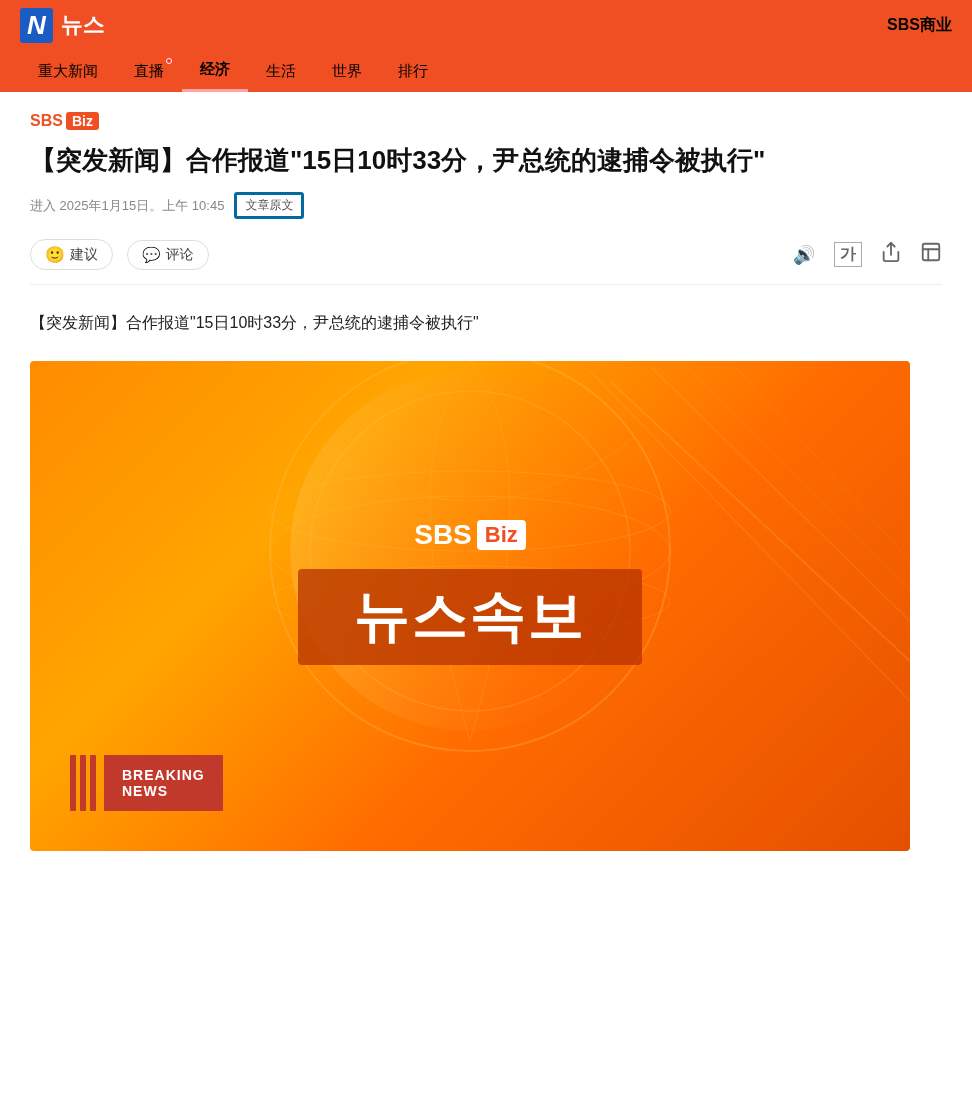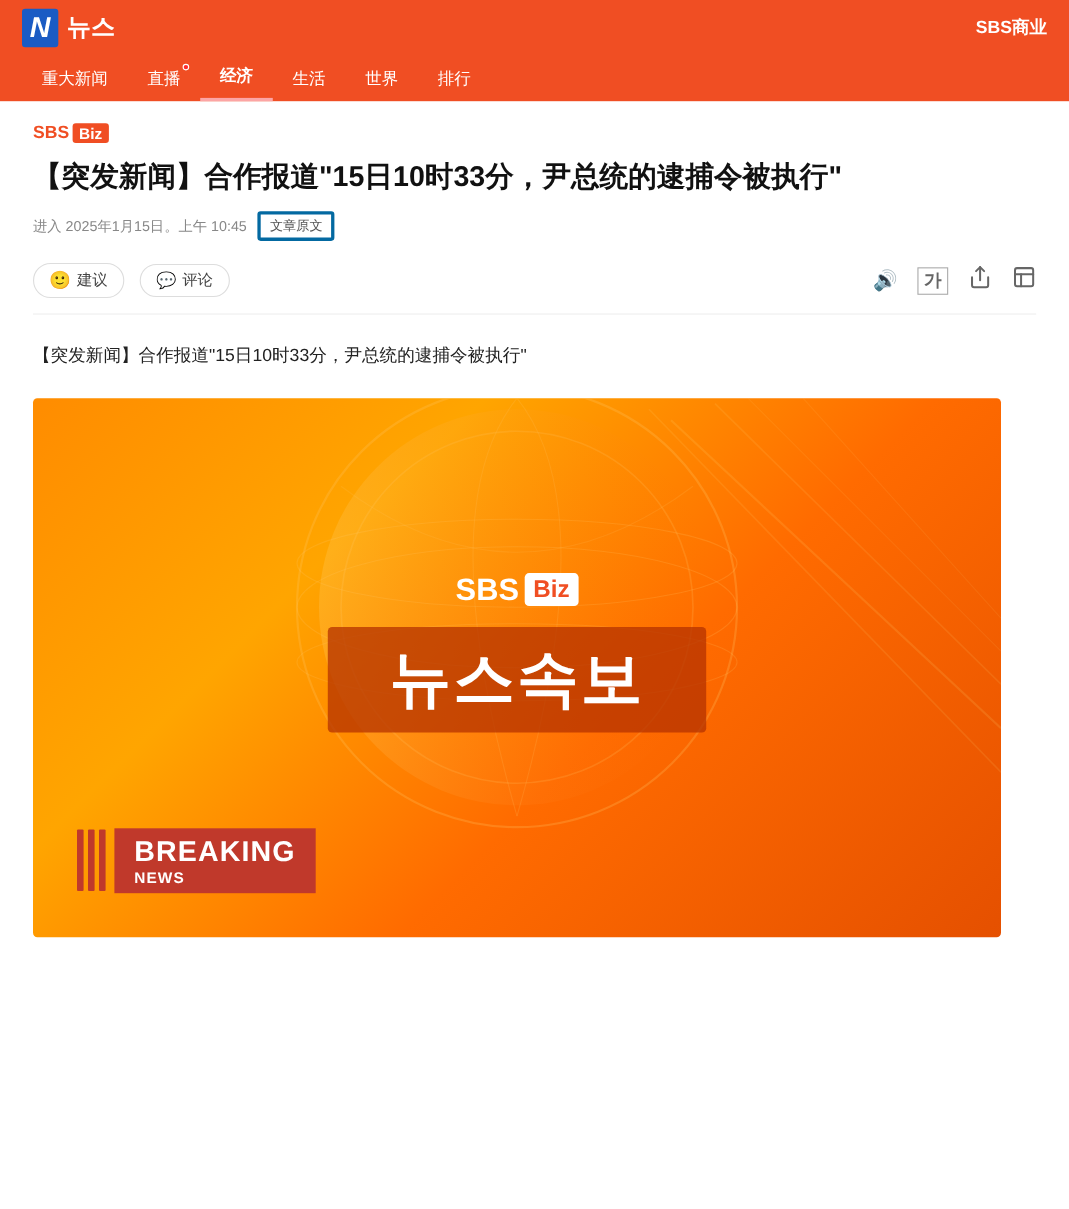--- a/index.html
+++ b/index.html
@@ -27,36 +27,36 @@
       background: #1a5bc4;
       padding: 2px 7px;
       border-radius: 3px;
     }
     .logo-news {
       color: #ffffff;
       font-size: 22px;
       font-weight: 700;
     }
     .header-right {
-      color: #ffffff;
+      color: #000000;
       font-size: 16px;
       font-weight: 600;
     }
 
     
     .nav-bar {
       background: #f04e23;
       display: flex;
       align-items: center;
       padding: 0 20px;
       height: 42px;
       gap: 0;
     }
     .nav-item {
-      color: #ffffff;
+      color: #000000;
       font-size: 15px;
       padding: 0 18px;
       height: 42px;
       display: flex;
       align-items: center;
       cursor: pointer;
       position: relative;
     }
     .nav-item.active {
       font-weight: 700;
@@ -250,21 +250,21 @@
     .breaking-text-block {
       background: #c0392b;
       padding: 6px 18px;
       display: flex;
       flex-direction: column;
       justify-content: center;
     }
     .breaking-line1 {
       color: #fff;
       font-weight: 900;
-      font-size: 26px;
+      font-size: 14px;
       letter-spacing: 1px;
     }
     .breaking-line2 {
       color: #fff;
       font-weight: 900;
       font-size: 14px;
       letter-spacing: 1px;
     }
 
     

